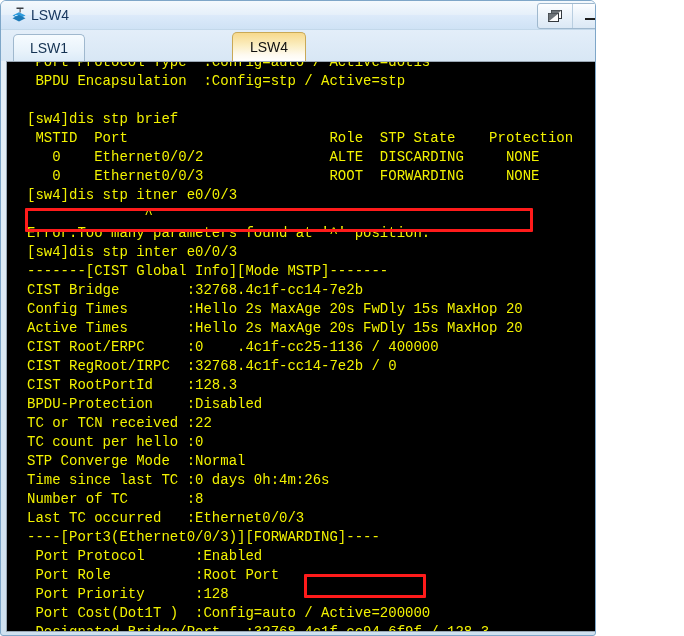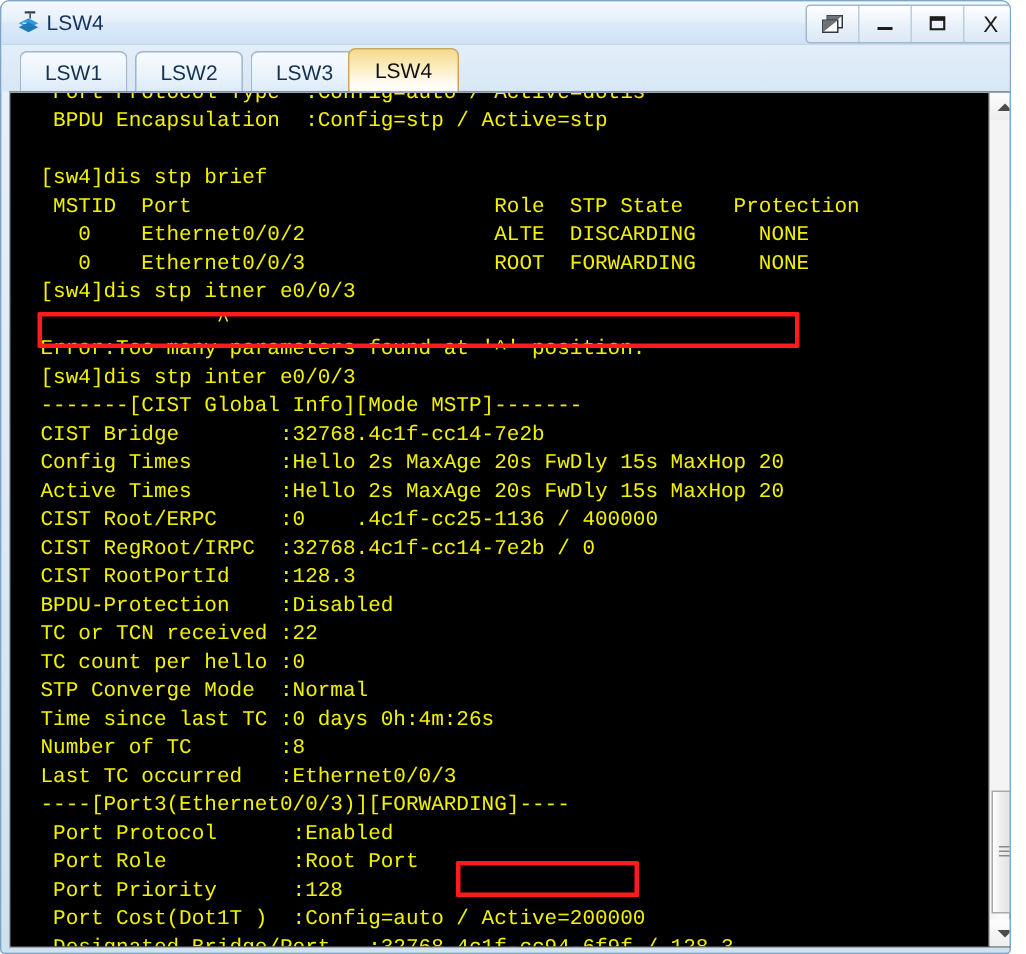--- a/index.html
+++ b/index.html
@@ -11,21 +11,21 @@
   body {
     width: 684px;
     height: 636px;
     overflow: hidden;
     font-family: "Liberation Sans", sans-serif;
   }
 
   
   #window {
     position: relative;
-    width: 674px;
+    width: 596px;
     height: 636px;
     box-sizing: border-box;
     background: linear-gradient(to bottom, #e9f1f8 0%, #dce9f4 55%, #cfe0ef 100%);
     border: 1px solid #7ea6c8;
     border-radius: 6px 6px 3px 3px;
     overflow: hidden;
   }
 
   
   #titlebar {
@@ -269,26 +269,20 @@
       <div class="win-btn">
         <span class="glyph">X</span>
       </div>
     </div>
   </div>
 
   <div id="tabstrip">
     <div class="tab" id="tab-0" style="left:12px;width:72px;">
       <span>LSW1</span>
     </div>
-    <div class="tab" id="tab-1" style="left:89px;width:72px;">
-      <span>LSW2</span>
-    </div>
-    <div class="tab" id="tab-2" style="left:166px;width:72px;">
-      <span>LSW3</span>
-    </div>
     <div class="tab active" id="tab-3" style="left:231px;width:74px;">
       <span>LSW4</span>
     </div>
   </div>
 
   <div id="terminal-wrap">
 
     <div id="terminal">
       <div id="term-lines"><div class="line"> Port Protocol Type  :Config=auto / Active=dot1s</div><div class="line"> BPDU Encapsulation  :Config=stp / Active=stp</div><div class="line"></div><div class="line">[sw4]dis stp brief</div><div class="line"> MSTID  Port                        Role  STP State    Protection</div><div class="line">   0    Ethernet0/0/2               ALTE  DISCARDING     NONE</div><div class="line">   0    Ethernet0/0/3               ROOT  FORWARDING     NONE</div><div class="line">[sw4]dis stp itner e0/0/3</div><div class="line">              ^</div><div class="line">Error:Too many parameters found at '^' position.</div><div class="line">[sw4]dis stp inter e0/0/3</div><div class="line">-------[CIST Global Info][Mode MSTP]-------</div><div class="line">CIST Bridge        :32768.4c1f-cc14-7e2b</div><div class="line">Config Times       :Hello 2s MaxAge 20s FwDly 15s MaxHop 20</div><div class="line">Active Times       :Hello 2s MaxAge 20s FwDly 15s MaxHop 20</div><div class="line">CIST Root/ERPC     :0    .4c1f-cc25-1136 / 400000</div><div class="line">CIST RegRoot/IRPC  :32768.4c1f-cc14-7e2b / 0</div><div class="line">CIST RootPortId    :128.3</div><div class="line">BPDU-Protection    :Disabled</div><div class="line">TC or TCN received :22</div><div class="line">TC count per hello :0</div><div class="line">STP Converge Mode  :Normal</div><div class="line">Time since last TC :0 days 0h:4m:26s</div><div class="line">Number of TC       :8</div><div class="line">Last TC occurred   :Ethernet0/0/3</div><div class="line">----[Port3(Ethernet0/0/3)][FORWARDING]----</div><div class="line"> Port Protocol      :Enabled</div><div class="line"> Port Role          :Root Port</div><div class="line"> Port Priority      :128</div><div class="line"> Port Cost(Dot1T )  :Config=auto / Active=200000</div><div class="line"> Designated Bridge/Port   :32768.4c1f-cc94-6f9f / 128.3</div></div>
 

